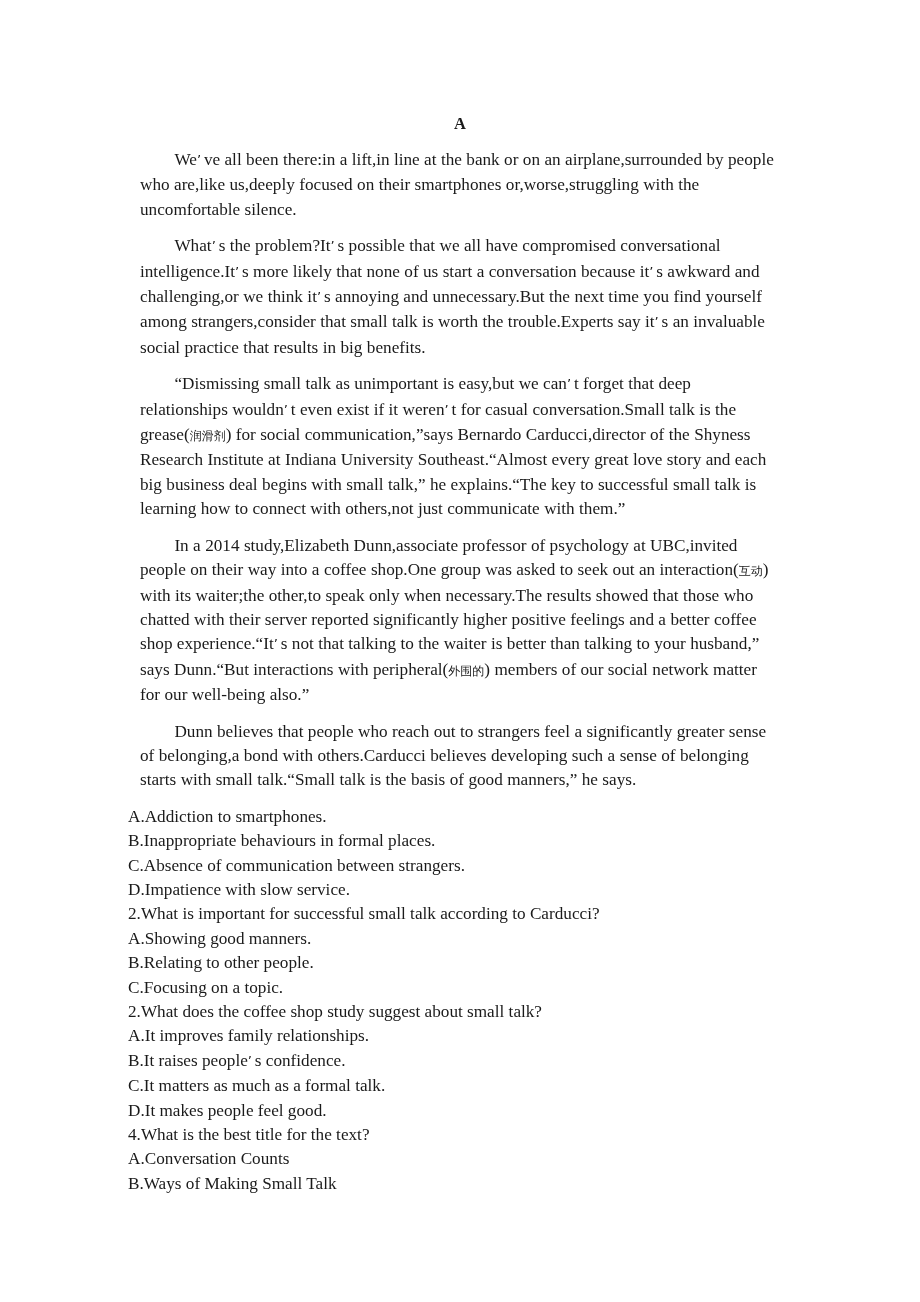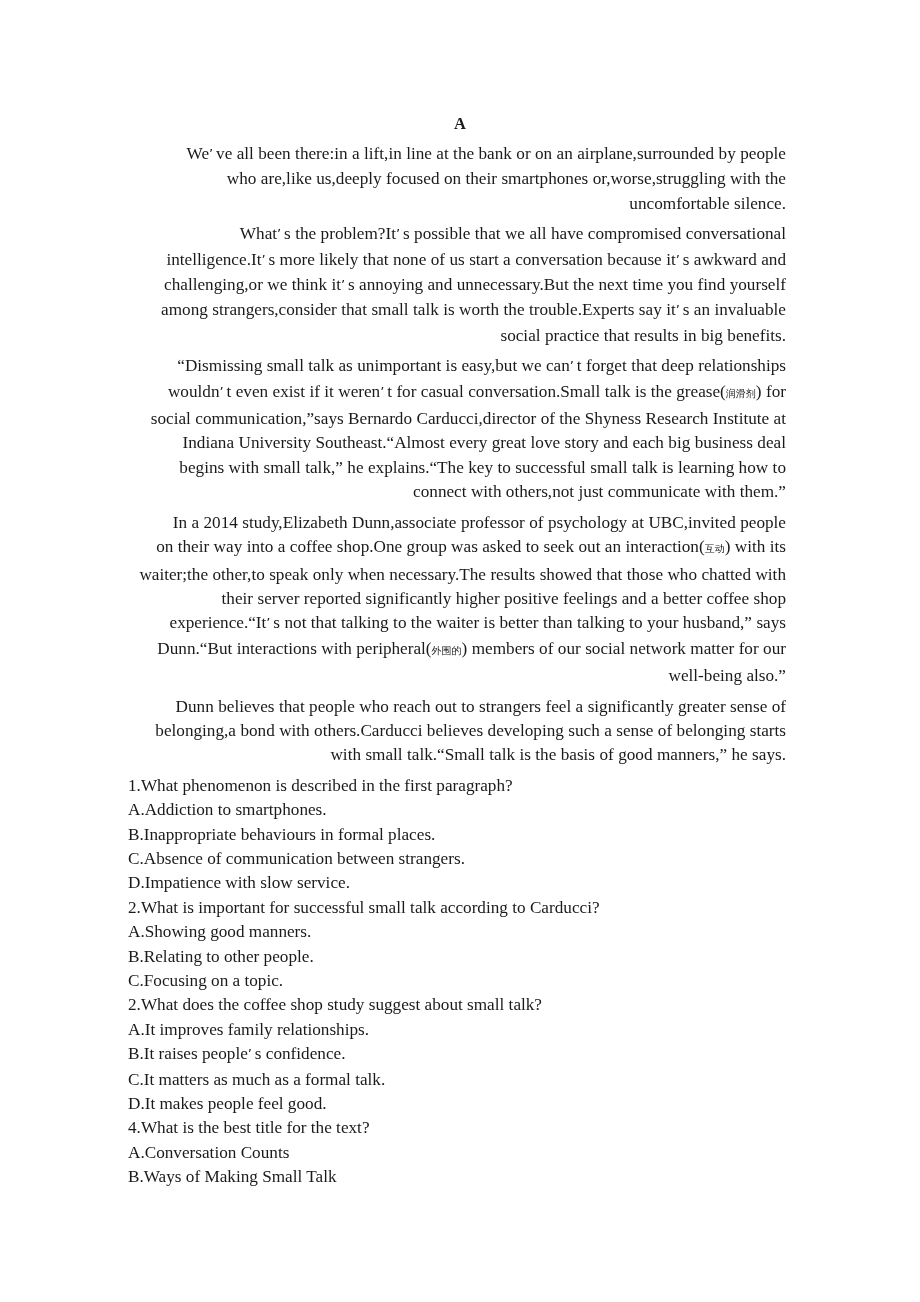--- a/index.html
+++ b/index.html
@@ -25,34 +25,34 @@
     text-align: center;
     font-weight: bold;
     font-size: 16.5px;
     line-height: 24px;
     margin: 0 0 1px 0;
     letter-spacing: 0.2px;
   }
   .para {
     font-size: 17.2px;
     line-height: 24.4px;
-    margin: 6px;
+    margin: 12px;
     text-indent: 2em;
-    text-align: right;
+    text-align: left;
     word-spacing: 0.1px;
   }
   .q-line {
     font-size: 17.2px;
     line-height: 24.4px;
     margin: 0;
     text-indent: 0;
   }
   .cn {
-    font-family: Liberation Mono, monospace;
-    font-size: 10px;
+    font-family: Liberation Sans, sans-serif;
+    font-size: 12px;
   }
   .apos {
     font-family: "DejaVu Sans", sans-serif;
     font-size: 13px;
     letter-spacing: 0.22em;
     position: relative;
     top: -1px;
   }
 </style>
 </head>
@@ -62,21 +62,20 @@
 
   <div class="section-title">A</div>
 
   <p class="para">We<span class="apos">’</span>ve all been there:in a lift,in line at the bank or on an airplane,surrounded by people who are,like us,deeply focused on their smartphones or,worse,struggling with the uncomfortable silence.</p>
   <p class="para">What<span class="apos">’</span>s the problem?It<span class="apos">’</span>s possible that we all have compromised conversational intelligence.It<span class="apos">’</span>s more likely that none of us start a conversation because it<span class="apos">’</span>s awkward and challenging,or we think it<span class="apos">’</span>s annoying and unnecessary.But the next time you find yourself among strangers,consider that small talk is worth the trouble.Experts say it<span class="apos">’</span>s an invaluable social practice that results in big benefits.</p>
   <p class="para">“Dismissing small talk as unimportant is easy,but we can<span class="apos">’</span>t forget that deep relationships wouldn<span class="apos">’</span>t even exist if it weren<span class="apos">’</span>t for casual conversation.Small talk is the grease(<span class="cn">润滑剂</span>) for social communication,”says Bernardo Carducci,director of the Shyness Research Institute at Indiana University Southeast.“Almost every great love story and each big business deal begins with small talk,” he explains.“The key to successful small talk is learning how to connect with others,not just communicate with them.”</p>
   <p class="para">In a 2014 study,Elizabeth Dunn,associate professor of psychology at UBC,invited people on their way into a coffee shop.One group was asked to seek out an interaction(<span class="cn">互动</span>) with its waiter;the other,to speak only when necessary.The results showed that those who chatted with their server reported significantly higher positive feelings and a better coffee shop experience.“It<span class="apos">’</span>s not that talking to the waiter is better than talking to your husband,” says Dunn.“But interactions with peripheral(<span class="cn">外围的</span>) members of our social network matter for our well-being also.”</p>
   <p class="para">Dunn believes that people who reach out to strangers feel a significantly greater sense of belonging,a bond with others.Carducci believes developing such a sense of belonging starts with small talk.“Small talk is the basis of good manners,” he says.</p>
 
   <div>
-    <p class="q-line">1.What phenomenon is described in the first paragraph?</p>
     <p class="q-line">A.Addiction to smartphones.</p>
     <p class="q-line">B.Inappropriate behaviours in formal places.</p>
     <p class="q-line">C.Absence of communication between strangers.</p>
     <p class="q-line">D.Impatience with slow service.</p>
   </div>
 
   <div>
     <p class="q-line">2.What is important for successful small talk according to Carducci?</p>
     <p class="q-line">A.Showing good manners.</p>
     <p class="q-line">B.Relating to other people.</p>

